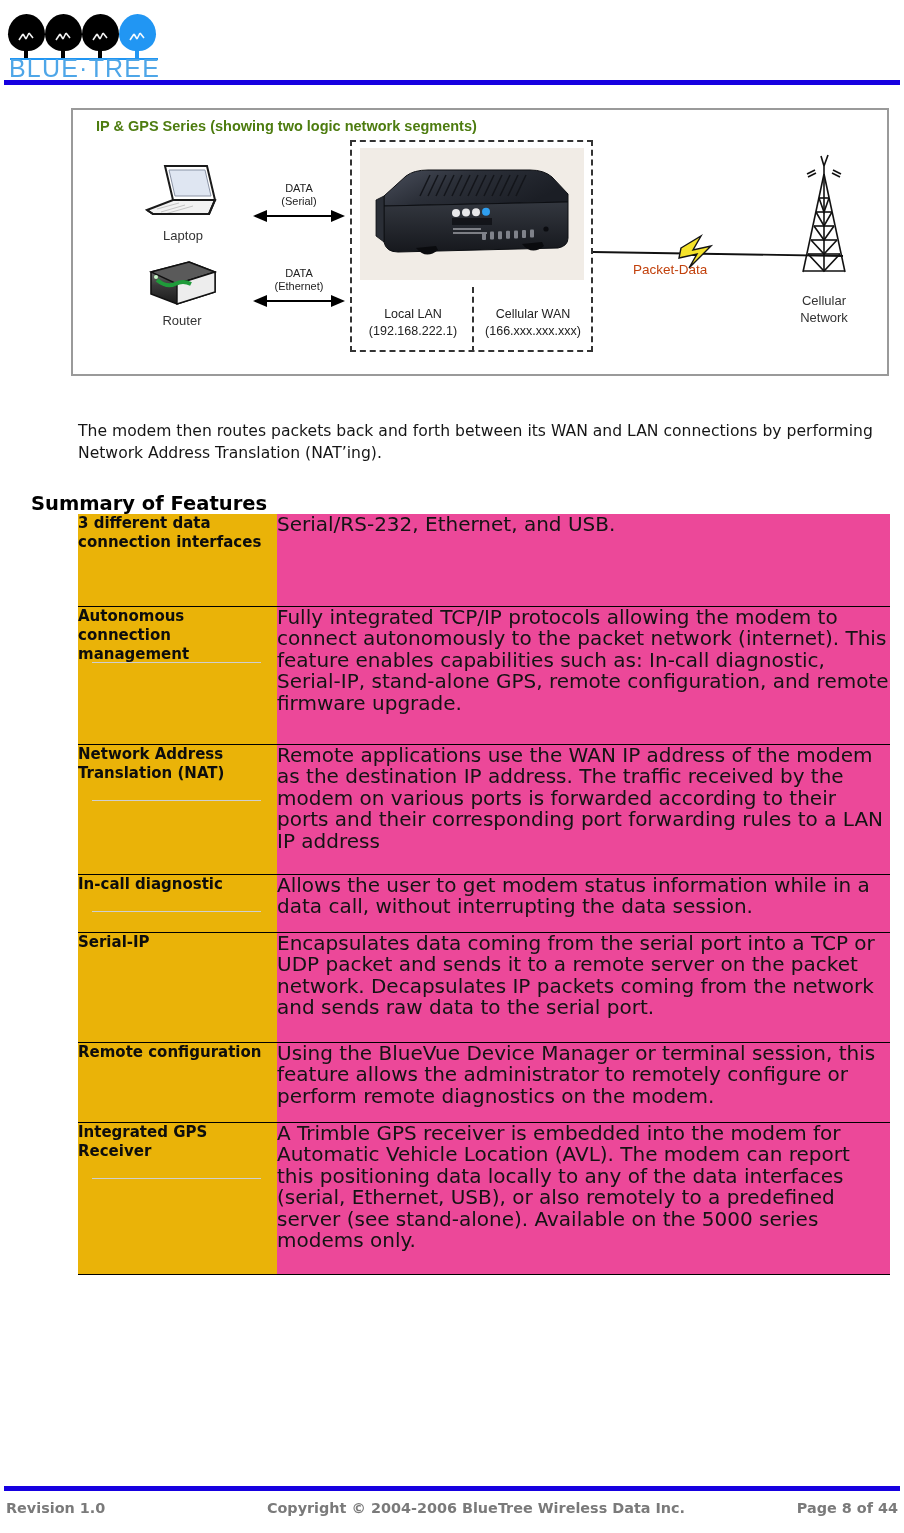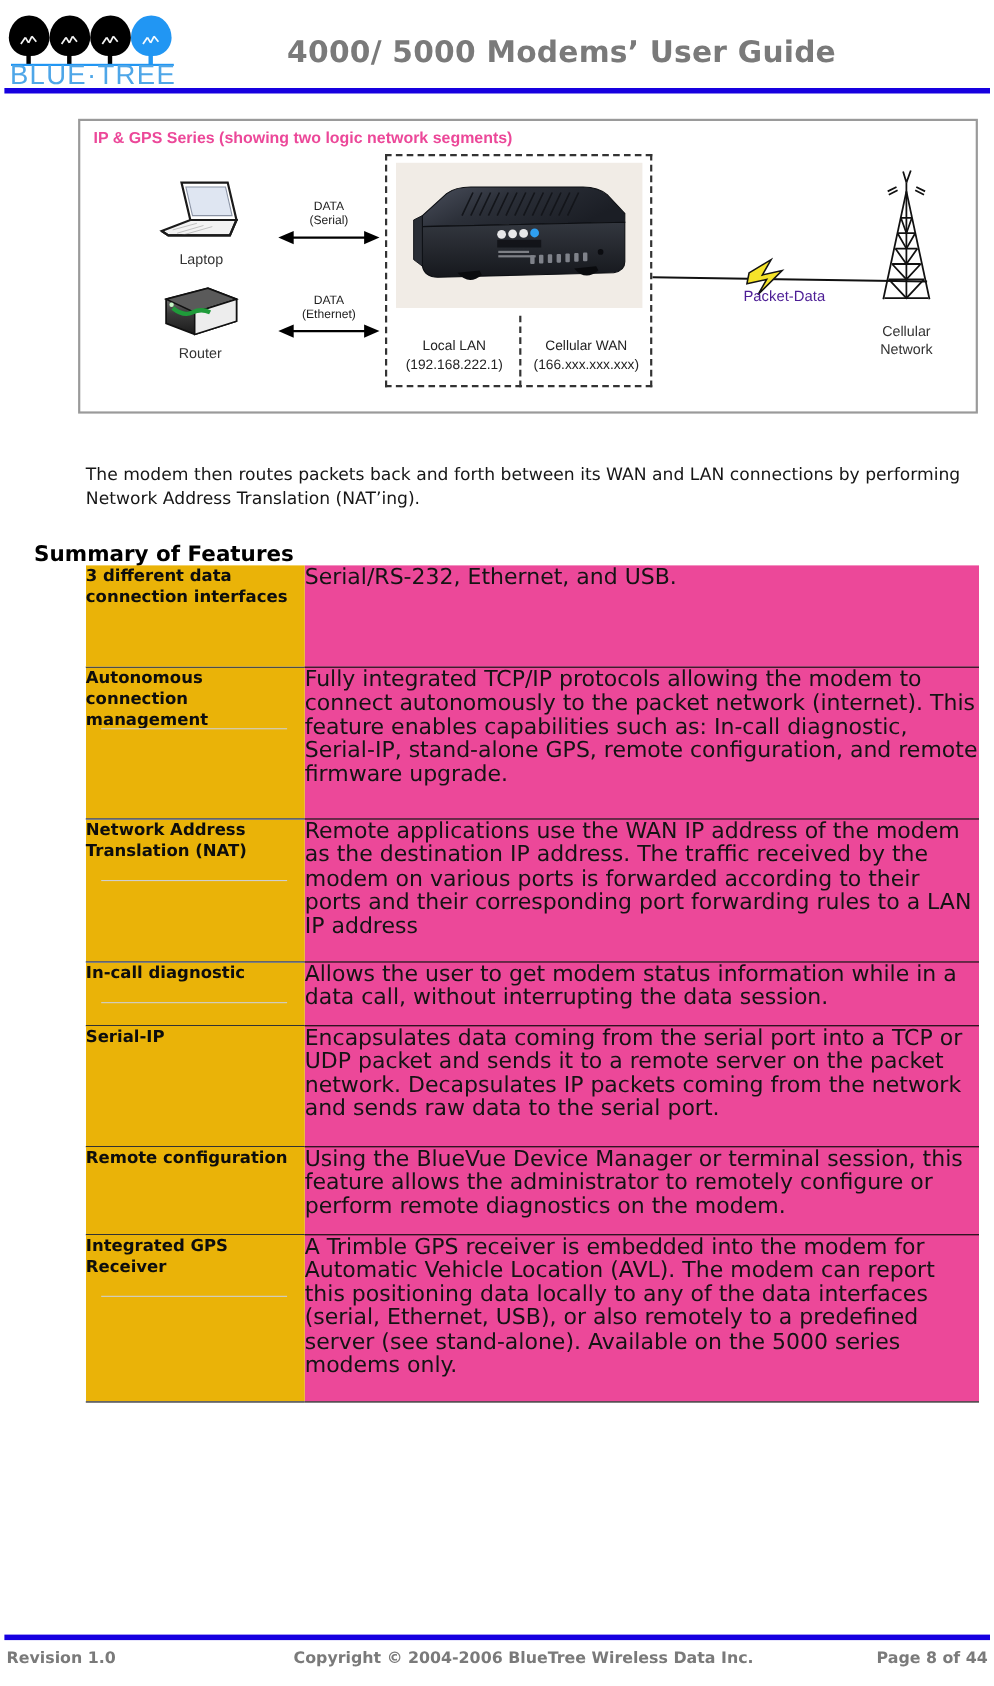--- a/index.html
+++ b/index.html
@@ -102,26 +102,26 @@
     position: absolute;
     left: 71px;
     top: 108px;
     width: 818px;
     height: 268px;
     border: 2px solid #9a9a9a;
     background: #ffffff;
   }
   #diagram-caption {
     position: absolute;
-    left: 12px;
+    left: 23px;
     top: 8px;
     font-family: "Liberation Sans", sans-serif;
     font-size: 14.5px;
     font-weight: bold;
-    color: #ec4899;
+    color: #4d7c0f;
     white-space: nowrap;
   }
 
   
   #segment-box {
     position: absolute;
     left: 277px;
     top: 30px;
     width: 243px;
     height: 212px;
@@ -233,24 +233,23 @@
     left: 520px;
     top: 118px;
     width: 250px;
     height: 60px;
   }
   #packet-label {
     position: absolute;
     left: 560px;
     top: 152px;
     width: 160px;
-    text-align: center;
     font-family: "Liberation Sans", sans-serif;
     font-size: 13.5px;
-    color: #4c1d95;
+    color: #c2410c;
   }
 
   
   #tower-icon {
     position: absolute;
     left: 708px;
     top: 38px;
     width: 86px;
     height: 145px;
   }
@@ -393,21 +392,20 @@
       <div class="tree-crown"></div>
       <div class="tree-trunk"></div>
       <svg class="tree-squiggle" viewBox="0 0 19 11">
         <path d="M2 9 L6 3 M6 3 L9 8 M9 8 L12 2 M12 2 L16 7" stroke="#ffffff" stroke-width="1.6" fill="none"></path>
       </svg>
     </div>
     <div id="tree-ground"></div>
     <div id="logo-wordmark">BLUE·TREE</div>
   </div>
 
-  <div id="header-title">4000/ 5000 Modems’ User Guide</div>
   <div id="header-rule"></div>
 </div>
 
 <div id="diagram-figure">
 
   <div id="diagram-caption">IP &amp; GPS Series (showing two logic network segments)</div>
 
   <svg id="laptop-icon" viewBox="0 0 78 62">
     <path d="M22 4 L64 4 L72 38 L30 38 Z" fill="#ffffff" stroke="#1a1a1a" stroke-width="2"></path>
     <path d="M26 8 L62 8 L68 34 L32 34 Z" fill="#dfe6f2" stroke="#8a93a5" stroke-width="1"></path>

